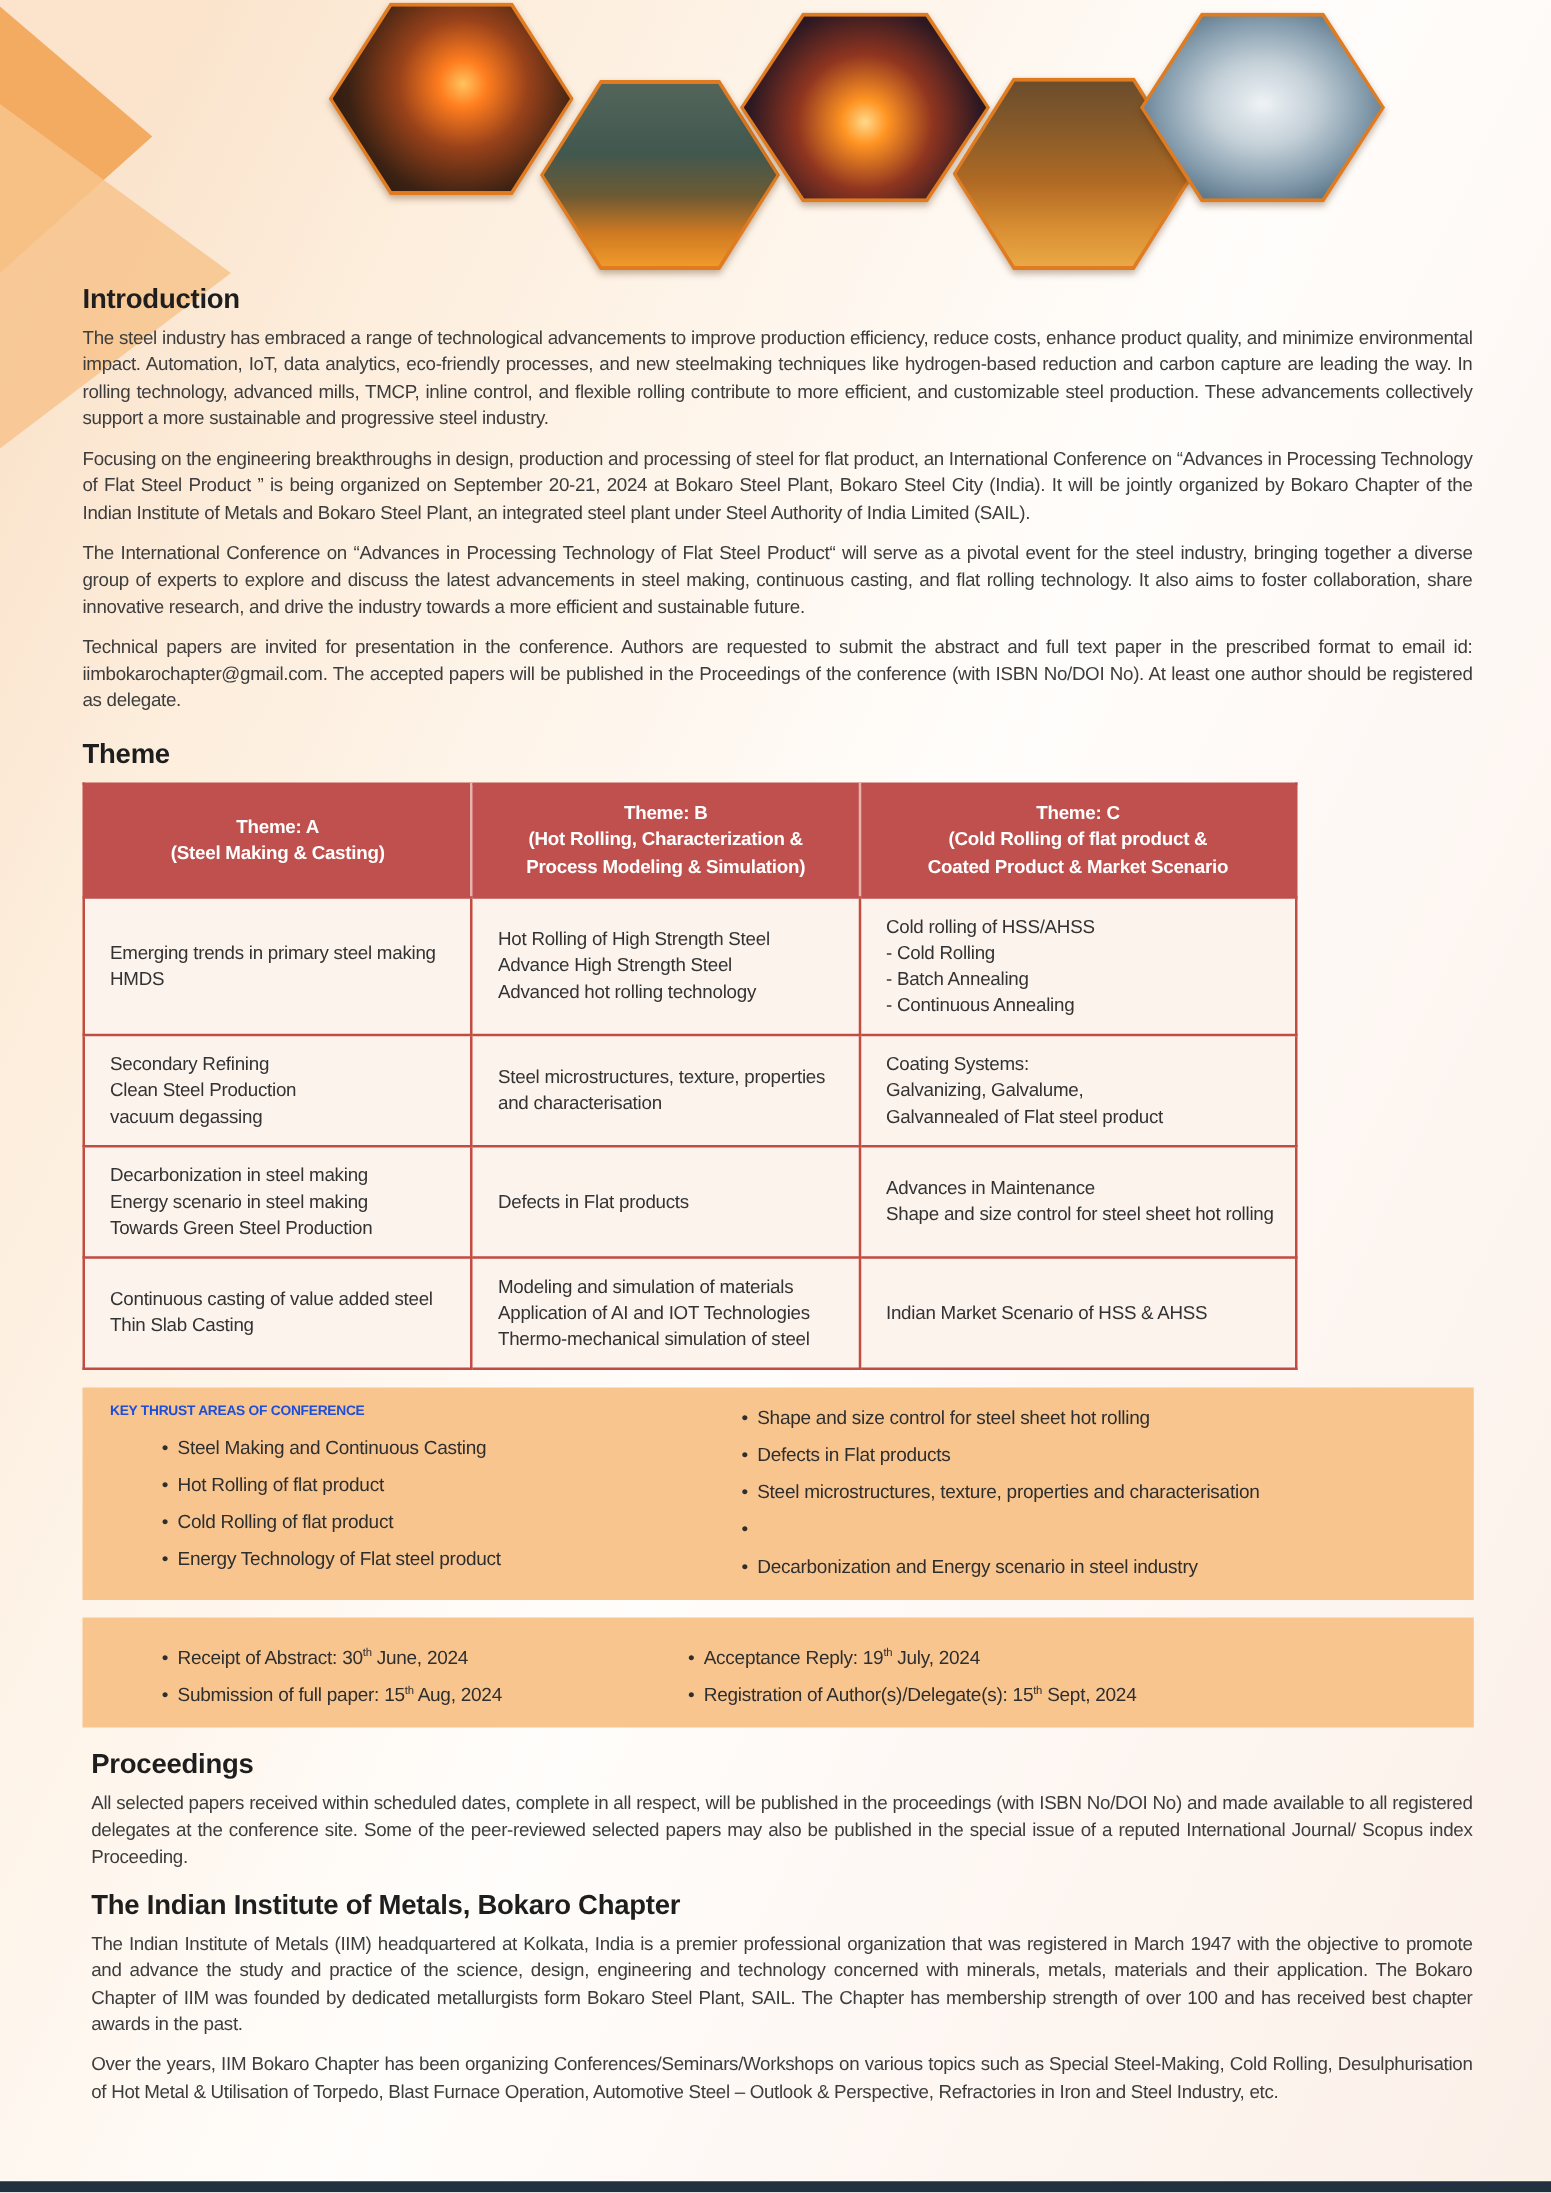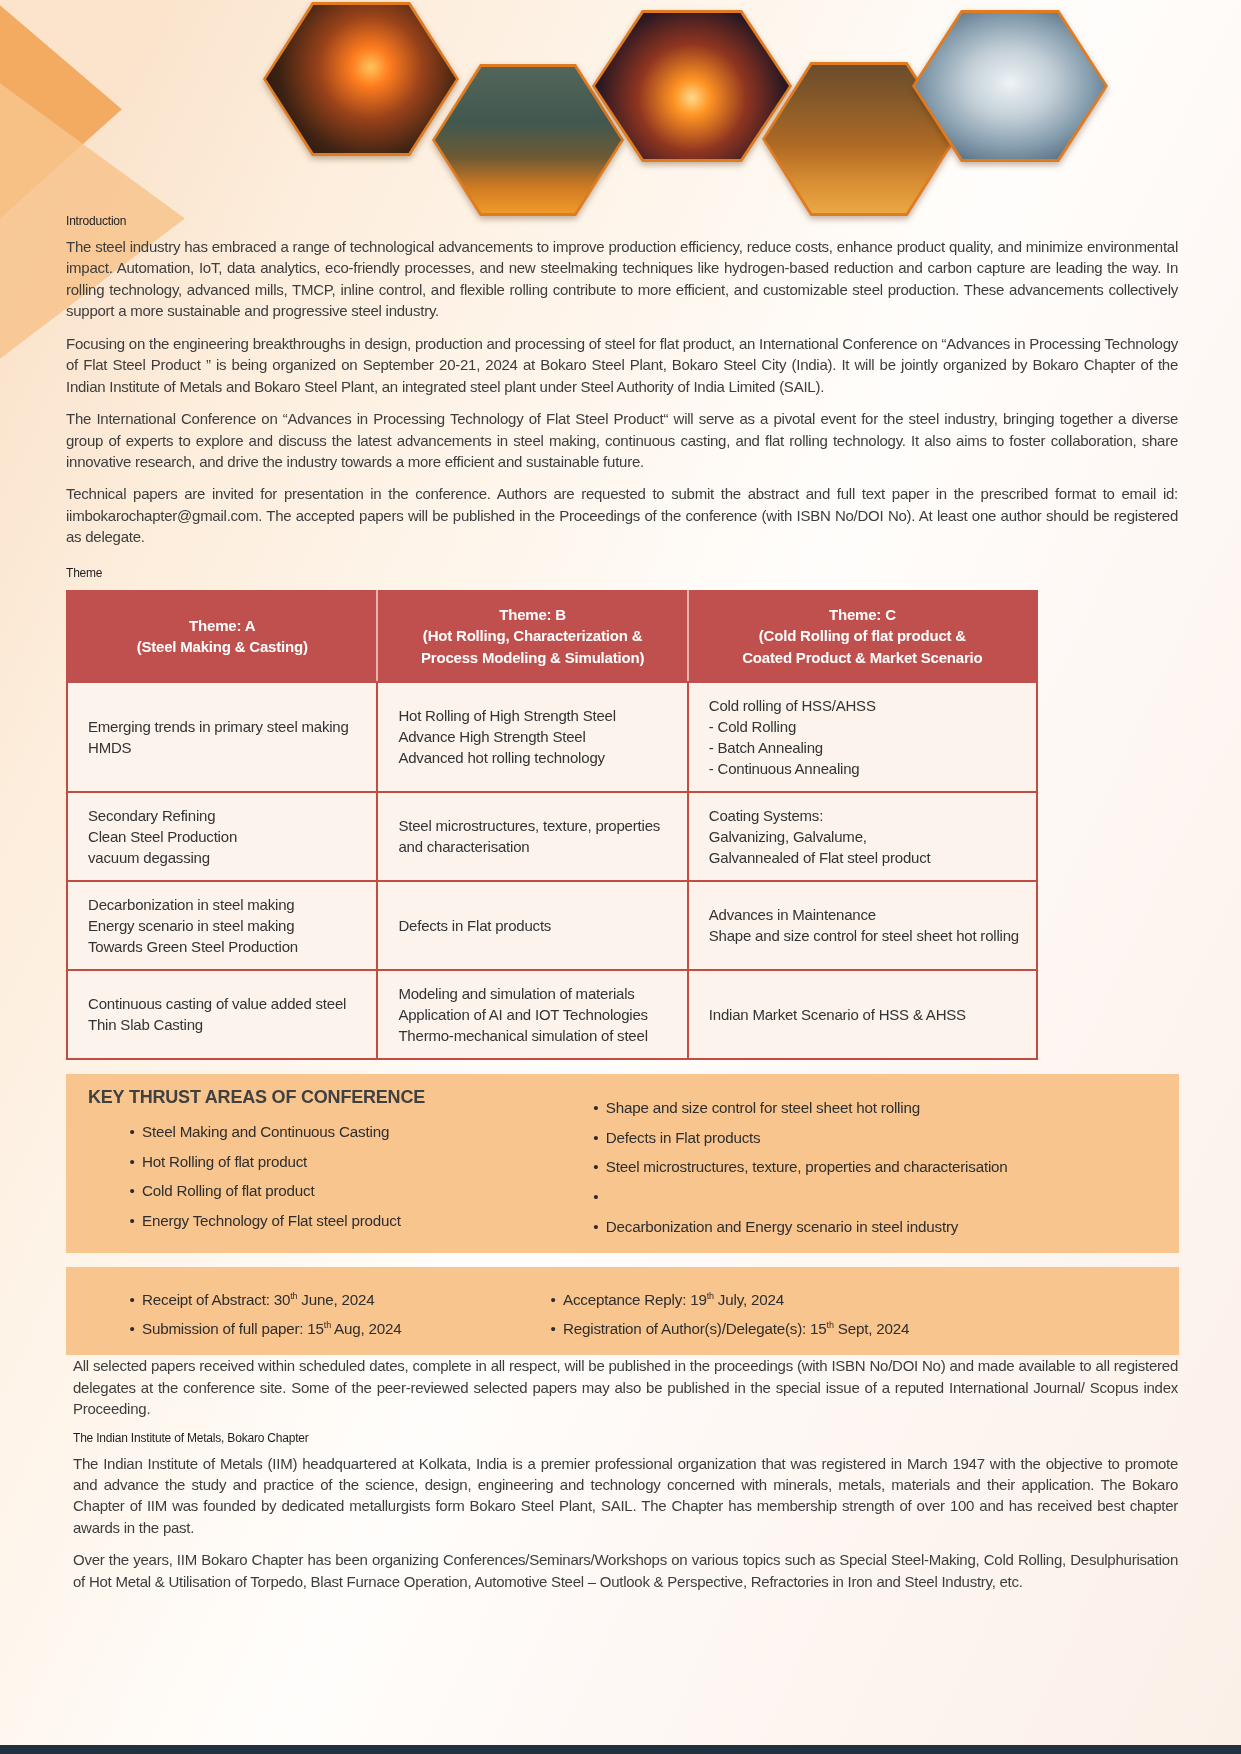--- a/index.html
+++ b/index.html
@@ -28,43 +28,43 @@
   .hex .photo { width:100%; height:100%;
     clip-path:polygon(25% 0%,75% 0%,100% 50%,75% 100%,25% 100%,0% 50%); }
   .ph1 { background:radial-gradient(circle at 55% 42%,#ffc45e 0%,#ff7d1e 14%,#99421a 38%,#3a2113 68%,#1c130d 100%); }
   .ph2 { background:linear-gradient(180deg,#53655a 0%,#41584f 38%,#6e5a33 62%,#cf7a22 82%,#ef9a2a 100%); }
   .ph3 { background:radial-gradient(circle at 50% 58%,#ffd98b 0%,#ff9422 14%,#8f3520 42%,#2c1822 72%,#151021 100%); }
   .ph4 { background:linear-gradient(180deg,#6b4c2c 0%,#8a5c29 28%,#b06a24 55%,#d98f33 80%,#eaa845 100%); }
   .ph5 { background:radial-gradient(ellipse at 50% 48%,#eef3f6 0%,#c3cfd7 32%,#8aa1b1 58%,#557084 82%,#374d60 100%); }
 
   
   .content { position:relative; padding:212px 63px 0 66px; color:#3d3d3d; }
-  .h { font-size:12px; font-weight:normal; color:#1e1e1e; letter-spacing:-.2px;
-       margin:2px 0 8px 0; }
+  .h { font-size:22px; font-weight:bold; color:#1e1e1e; letter-spacing:-.2px;
+       margin:14px 0 8px 0; }
   p.body { font-size:15px; line-height:1.43; text-align:justify;
            letter-spacing:-.25px; margin-bottom:11px; color:#3d3d3d; }
 
   
   table.theme { width:972px; border-collapse:collapse; margin-top:10px; table-layout:fixed; }
   table.theme th {
     background:#c0504d; color:#fff; font-size:15px; font-weight:bold;
     text-align:center; vertical-align:middle; padding:12px 10px; line-height:1.45;
     border:2px solid #c0504d; border-right:2px solid #e8b3ae; white-space:pre-line; letter-spacing:-.2px;
   }
   table.theme th:last-child { border-right:2px solid #c0504d; }
   table.theme td {
     background:#fcf3ec; border:2px solid #c24c42; font-size:15px; color:#333;
     padding:12px 14px 12px 20px; line-height:1.4; vertical-align:middle;
     white-space:pre-line; letter-spacing:-.2px;
   }
   .col-a { width:32%; } .col-b { width:32%; } .col-c { width:36%; }
 
   
   .obox { background:#f8c58f; width:1113px; padding:13px 22px 16px 22px; margin-top:14px; }
-  .obox .bh { font-size:18px; font-weight:bold; color:#404040; letter-spacing:-.2px; margin-bottom:4px; }
+  .obox .bh { font-size:11px; font-weight:bold; color:#1d4ed8; letter-spacing:-.2px; margin-bottom:4px; }
   .cols { display:flex; }
   .cols .c-left  { width:46%; }
   .cols .c-right { width:54%; }
   .cols.dates .c-left { width:42%; } .cols.dates .c-right { width:58%; }
   .bul { display:flex; font-size:15.2px; color:#2e2e2e; letter-spacing:-.2px;
          margin-top:10px; line-height:1.3; }
   .bul .dot { width:26px; min-width:26px; text-align:center; padding-left:6px; }
   .bul .txt { padding-right:14px; }
   sup { font-size:9px; }
 
@@ -239,20 +239,21 @@
               <span class="txt"><span>Acceptance Reply: 19</span><sup>th</sup><span> July, 2024</span></span>
             </div>
           <div class="bul">
               <span class="dot">•</span>
               <span class="txt"><span>Registration of Author(s)/Delegate(s): 15</span><sup>th</sup><span> Sept, 2024</span></span>
             </div>
         </div>
       </div>
     </div>
 
+    <div class="h" style="margin-left:7px;margin-top:16px;">Proceedings</div>
     <p class="body" style="margin-left:7px;">All selected papers received within scheduled dates, complete in all respect, will be published in the proceedings (with ISBN No/DOI No) and made available to all registered delegates at the conference site. Some of the peer-reviewed selected papers may also be published in the special issue of a reputed International Journal/ Scopus index Proceeding.</p>
 
     <div class="h" style="margin-left:7px;">The Indian Institute of Metals, Bokaro Chapter</div>
     <p class="body" style="margin-left:7px;">The Indian Institute of Metals (IIM) headquartered at Kolkata, India is a premier professional organization that was registered in March 1947 with the objective to promote and advance the study and practice of the science, design, engineering and technology concerned with minerals, metals, materials and their application. The Bokaro Chapter of IIM was founded by dedicated metallurgists form Bokaro Steel Plant, SAIL. The Chapter has membership strength of over 100 and has received best chapter awards in the past.</p>
     <p class="body" style="margin-left:7px;">Over the years, IIM Bokaro Chapter has been organizing Conferences/Seminars/Workshops on various topics such as  Special Steel-Making, Cold Rolling, Desulphurisation of Hot Metal &amp; Utilisation of Torpedo, Blast Furnace Operation, Automotive Steel – Outlook &amp; Perspective, Refractories in Iron and Steel Industry, etc.</p>
 
   </div>
 
   <div class="bottombar"></div>
 </div>

